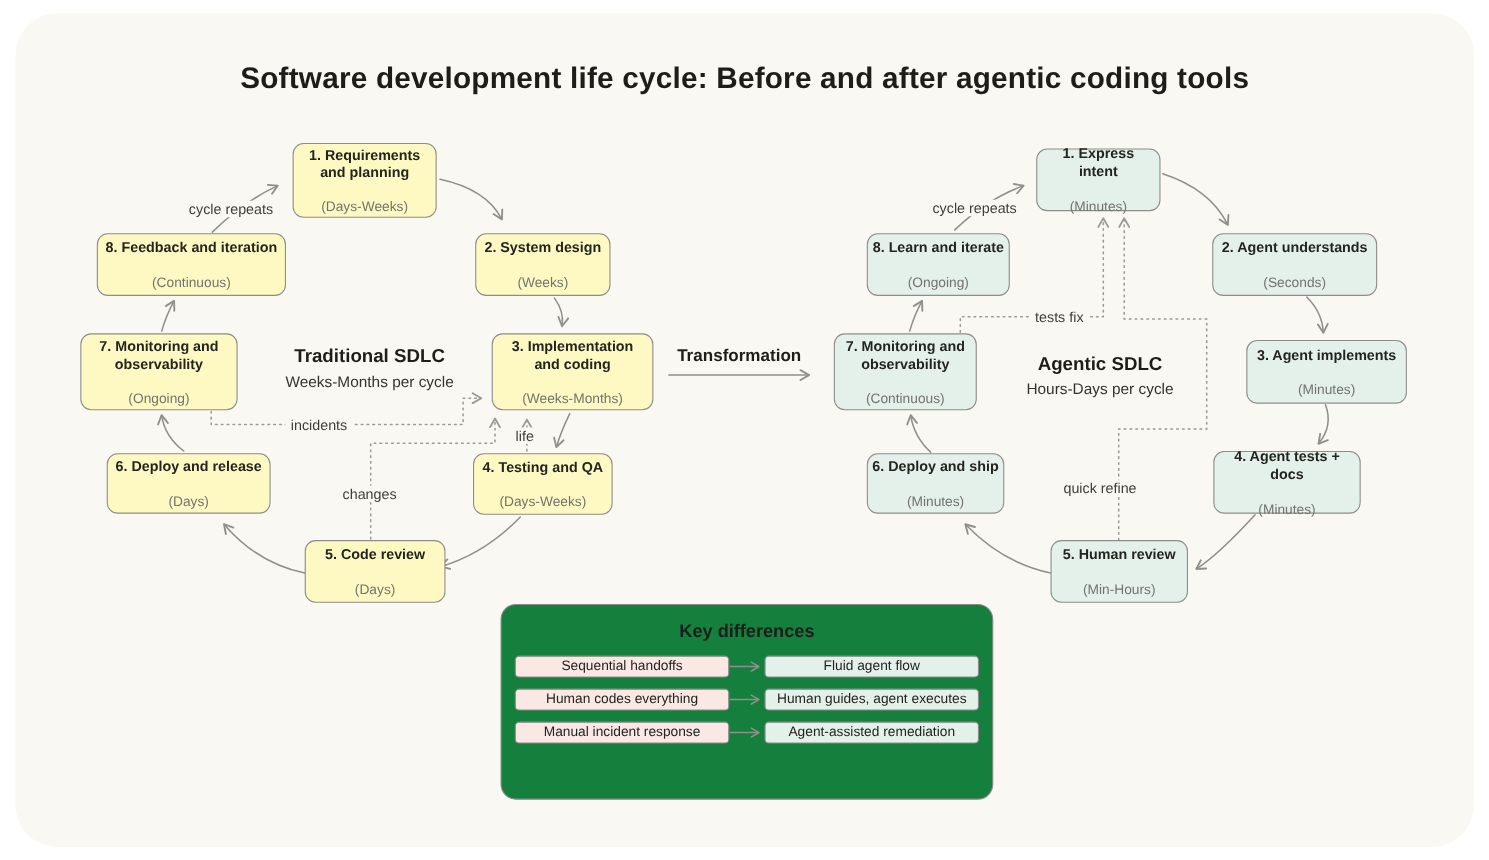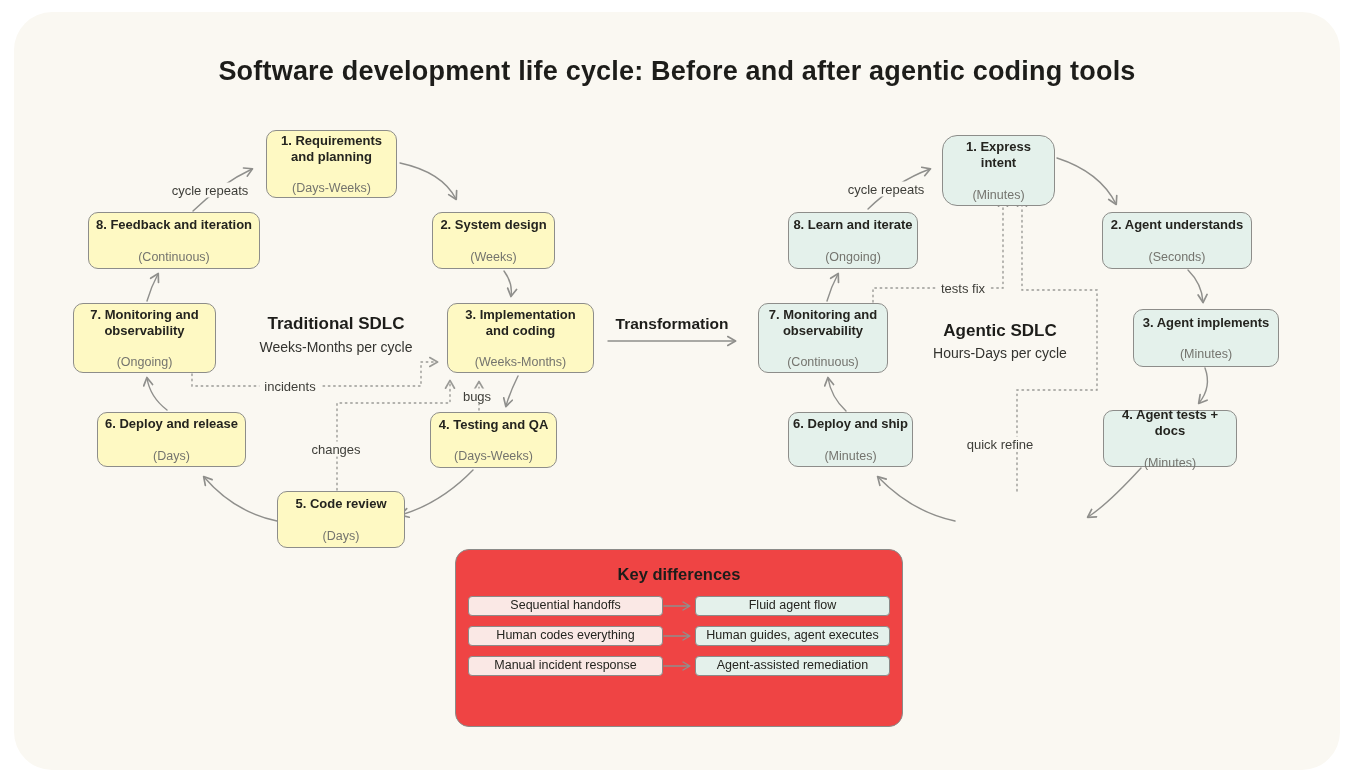--- a/index.html
+++ b/index.html
@@ -19,21 +19,21 @@
   .node .dur{font-size:12.5px;color:#74746e;margin-top:17px;}
   .flow-label{position:absolute;transform:translate(-50%,-50%);white-space:nowrap;
         font-size:13px;color:#3e3e39;background:#faf8f2;padding:0 5px;}
   .group-heading{position:absolute;transform:translate(-50%,-50%);white-space:nowrap;
         font-size:17px;font-weight:bold;color:#1d1d1a;}
   .group-sub{position:absolute;transform:translate(-50%,-50%);white-space:nowrap;
         font-size:14px;color:#33332f;}
   .transform-label{position:absolute;transform:translate(-50%,-50%);white-space:nowrap;
         font-size:15.5px;font-weight:bold;color:#1d1d1a;}
   .kd{position:absolute;left:455px;top:549px;width:448px;height:178px;box-sizing:border-box;
-        background:#ef4444;border:1.5px solid #8b8b89;border-radius:14px;text-align:center;}
+        background:#15803d;border:1.5px solid #8b8b89;border-radius:14px;text-align:center;}
   .kd-title{margin:15px 0 12px 0;font-size:16.5px;font-weight:bold;color:#1d1d1a;}
   .kd-row{display:flex;justify-content:center;align-items:center;margin-bottom:10px;}
   .kd-box{width:195px;height:20px;box-sizing:border-box;border:1.5px solid #8b8b89;
         border-radius:4px;font-size:12.5px;line-height:16.5px;color:#24241f;}
   .kd-box.pink{background:#fae8e5;}
   .kd-box.green{background:#e4f1eb;}
   .kd-arrow{width:32px;height:12px;display:block;}
 </style>
 </head>
 <body>
@@ -109,35 +109,39 @@
   </div>
   <div class="node pink" style="left:73px;top:303px;width:143px;height:70px;">
     <div class="lbl" style="max-width:116px;">7. Monitoring and observability</div>
     <div class="dur">(Ongoing)</div>
   </div>
   <div class="node pink" style="left:88px;top:212px;width:172px;height:57px;">
     <div class="lbl">8. Feedback and iteration</div>
     <div class="dur">(Continuous)</div>
   </div>
 
-  <div class="node green" style="left:942px;top:135px;width:113px;height:71px;border-radius:15px;">
+  <div class="node green" style="left:942px;top:135px;width:113px;height:57px;">
     <div class="lbl">1. Express intent</div>
     <div class="dur">(Minutes)</div>
   </div>
   <div class="node green" style="left:1102px;top:212px;width:150px;height:57px;">
     <div class="lbl">2. Agent understands</div>
     <div class="dur">(Seconds)</div>
   </div>
   <div class="node green" style="left:1133px;top:309px;width:146px;height:58px;">
     <div class="lbl">3. Agent implements</div>
     <div class="dur">(Minutes)</div>
   </div>
   <div class="node green" style="left:1103px;top:410px;width:134px;height:57px;">
     <div class="lbl">4. Agent tests + docs</div>
     <div class="dur">(Minutes)</div>
+  </div>
+  <div class="node green" style="left:955px;top:491px;width:125px;height:57px;">
+    <div class="lbl">5. Human review</div>
+    <div class="dur">(Min-Hours)</div>
   </div>
   <div class="node green" style="left:788px;top:412px;width:125px;height:55px;">
     <div class="lbl">6. Deploy and ship</div>
     <div class="dur">(Minutes)</div>
   </div>
   <div class="node green" style="left:758px;top:303px;width:130px;height:70px;">
     <div class="lbl" style="max-width:112px;">7. Monitoring and observability</div>
     <div class="dur">(Continuous)</div>
   </div>
   <div class="node green" style="left:788px;top:212px;width:130px;height:57px;">
@@ -148,21 +152,21 @@
   <div class="group-heading" style="left:336px;top:324px;">Traditional SDLC</div>
   <div class="group-sub" style="left:336px;top:347px;">Weeks-Months per cycle</div>
   <div class="group-heading" style="left:1000px;top:331px;">Agentic SDLC</div>
   <div class="group-sub" style="left:1000px;top:353px;">Hours-Days per cycle</div>
   <div class="transform-label" style="left:672px;top:324px;">Transformation</div>
 
   <div class="flow-label" style="left:210px;top:190px;">cycle repeats</div>
   <div class="flow-label" style="left:886px;top:189px;">cycle repeats</div>
   <div class="flow-label" style="left:290px;top:386px;">incidents</div>
   <div class="flow-label" style="left:336px;top:449px;">changes</div>
-  <div class="flow-label" style="left:477px;top:396px;">bugs</div>
+  <div class="flow-label" style="left:477px;top:396px;">life</div>
   <div class="flow-label" style="left:963px;top:288px;">tests fix</div>
   <div class="flow-label" style="left:1000px;top:444px;">quick refine</div>
 
   <div class="kd">
     <div class="kd-title">Key differences</div>
 
     <div class="kd-row">
       <div class="kd-box pink">Sequential handoffs</div>
       <svg class="kd-arrow" viewBox="0 0 32 12">
           <path d="M1,6 L26,6 M20,2 L27,6 L20,10" fill="none" stroke="#8f8f8c" stroke-width="1.4" stroke-linecap="round" stroke-linejoin="round"></path>

